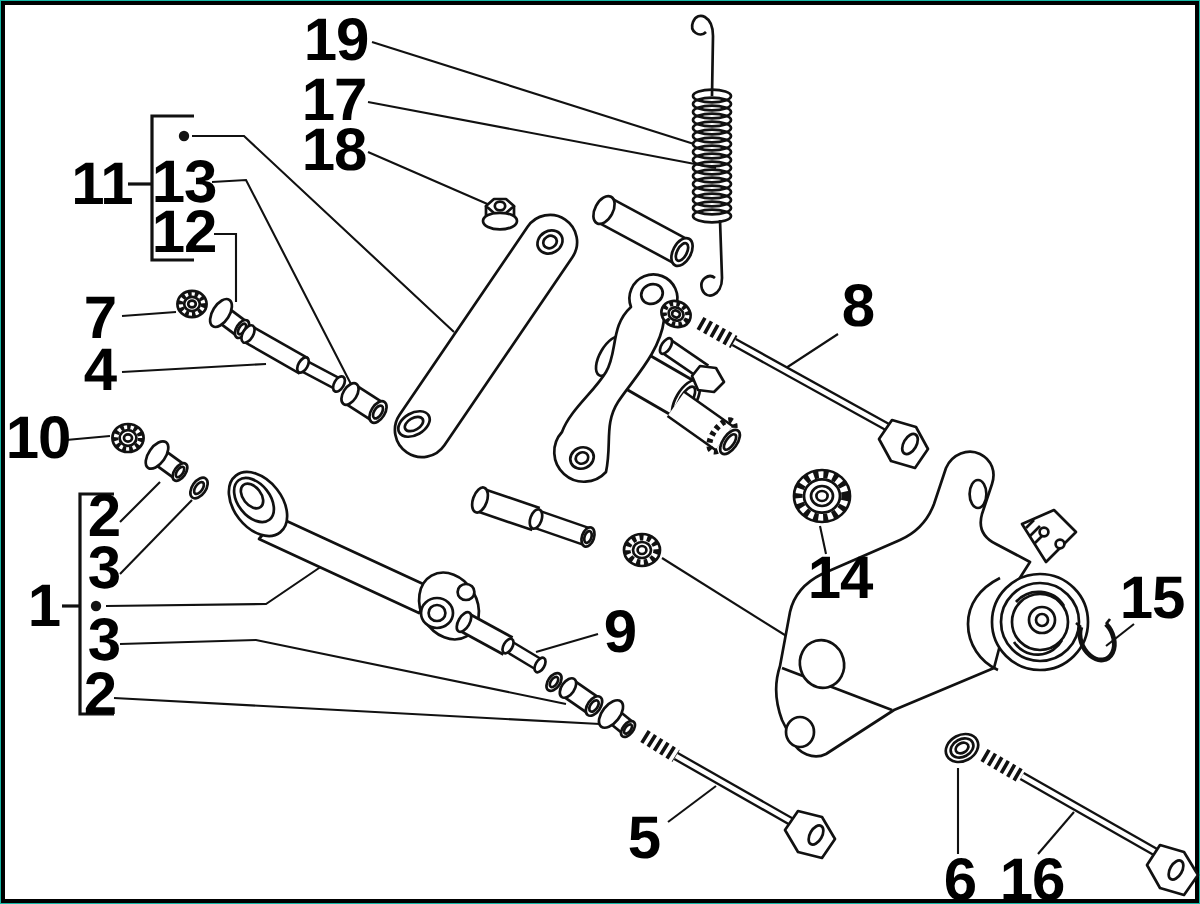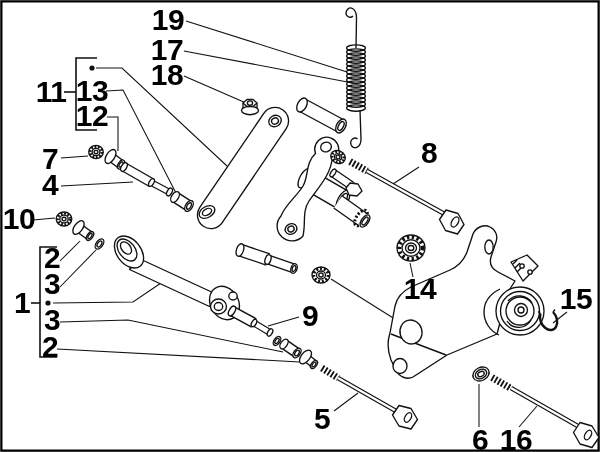--- a/index.html
+++ b/index.html
@@ -1,16 +1,16 @@
 <!DOCTYPE html>
 <html><head>
 <meta charset="utf-8">
 <style>
   html,body{margin:0;padding:0;background:#fff;}
-  .canvas{position:relative;width:600px;height:452px;background:#737373;overflow:hidden;}
+  .canvas{position:relative;width:600px;height:452px;background:#14b8a6;overflow:hidden;}
   svg{display:block;}
   .wf{fill:#fff;stroke:#111;stroke-width:1.35;stroke-linejoin:round;}
   .o{fill:none;stroke:#111;stroke-width:1.35;stroke-linejoin:round;}
   .ld{fill:none;stroke:#111;stroke-width:1.05;}
   .bk{fill:none;stroke:#111;stroke-width:1.6;}
   .callout{font-family:"Liberation Sans", sans-serif;font-weight:bold;font-size:30px;fill:#000;letter-spacing:-0.5px;}
 </style>
 </head>
 <body>
 

